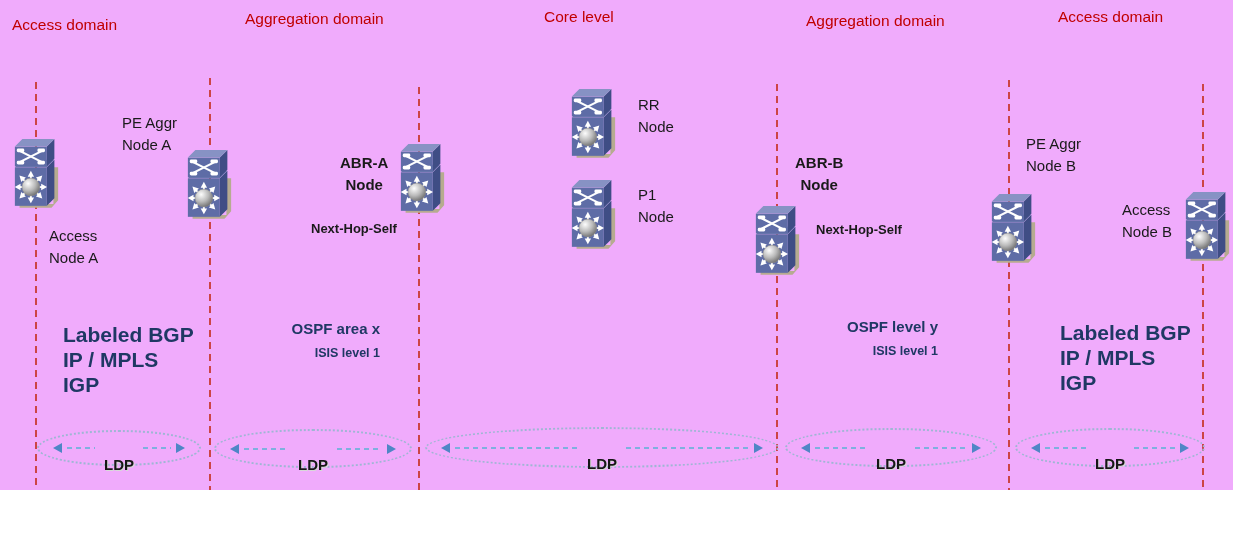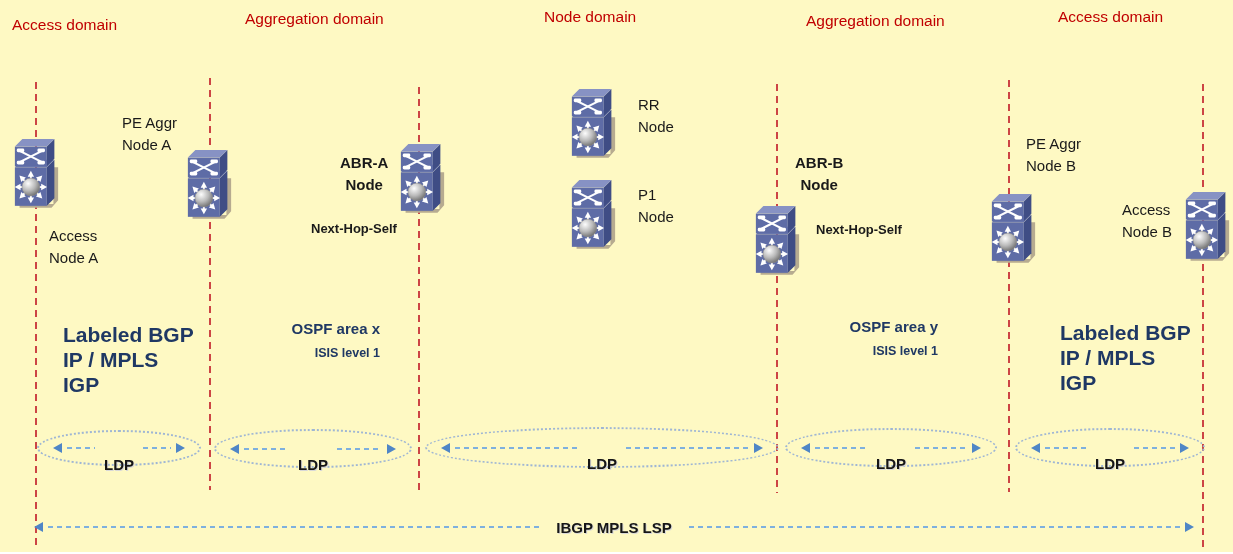--- a/index.html
+++ b/index.html
@@ -1,17 +1,17 @@
 <!DOCTYPE html>
 <html><head>
 <meta charset="utf-8">
 <style>
   html,body { margin:0; padding:0; background:#ffffff; }
   #canvas {
-    position:relative; width:1233px; height:552px; background:#fef9c3;
+    position:relative; width:1233px; height:490px; background:#f0abfc;
     font-family:"Liberation Sans", sans-serif; overflow:hidden;
   }
   
   .vline {
     position:absolute; width:2px;
     background:repeating-linear-gradient(to bottom,#cc4545 0 7px,transparent 7px 12px);
   }
   
   .domain-label {
     position:absolute; color:#C00000; font-size:15.5px; white-space:nowrap;
@@ -123,21 +123,21 @@
 
   <div class="vline" style="left:35px;  top:82px; height:468px;"></div>
   <div class="vline" style="left:209px; top:78px; height:412px;"></div>
   <div class="vline" style="left:418px; top:87px; height:406px;"></div>
   <div class="vline" style="left:776px; top:84px; height:409px;"></div>
   <div class="vline" style="left:1008px;top:80px; height:412px;"></div>
   <div class="vline" style="left:1202px;top:84px; height:466px;"></div>
 
   <div class="domain-label" style="left:12px;  top:16px;">Access domain</div>
   <div class="domain-label" style="left:245px; top:10px;">Aggregation domain</div>
-  <div class="domain-label" style="left:544px; top:8px;">Node domain</div>
+  <div class="domain-label" style="left:544px; top:8px;">Core level</div>
   <div class="domain-label" style="left:806px; top:12px;">Aggregation domain</div>
   <div class="domain-label" style="left:1058px;top:8px;">Access domain</div>
 
   <svg class="router" style="left:13px;  top:135px;">
       <use href="#router-icon"></use>
     </svg>
   <svg class="router" style="left:186px; top:146px;">
       <use href="#router-icon"></use>
     </svg>
   <svg class="router" style="left:399px; top:140px;">
@@ -197,21 +197,21 @@
   <div class="proto-block" style="left:63px; top:322px;">
     <div>Labeled BGP</div>
     <div>IP / MPLS</div>
     <div>IGP</div>
   </div>
   <div class="proto-center" style="left:230px; top:320px;">
     <div class="ospf">OSPF area x</div>
     <div class="isis">ISIS level 1</div>
   </div>
   <div class="proto-center" style="left:788px; top:318px;">
-    <div class="ospf">OSPF area y</div>
+    <div class="ospf">OSPF level y</div>
     <div class="isis">ISIS level 1</div>
   </div>
   <div class="proto-block" style="left:1060px; top:320px;">
     <div>Labeled BGP</div>
     <div>IP / MPLS</div>
     <div>IGP</div>
   </div>
 
   <div class="ellipse" style="left:37px; top:430px; width:164px; height:36px;">
     <span class="head head-left"></span>

